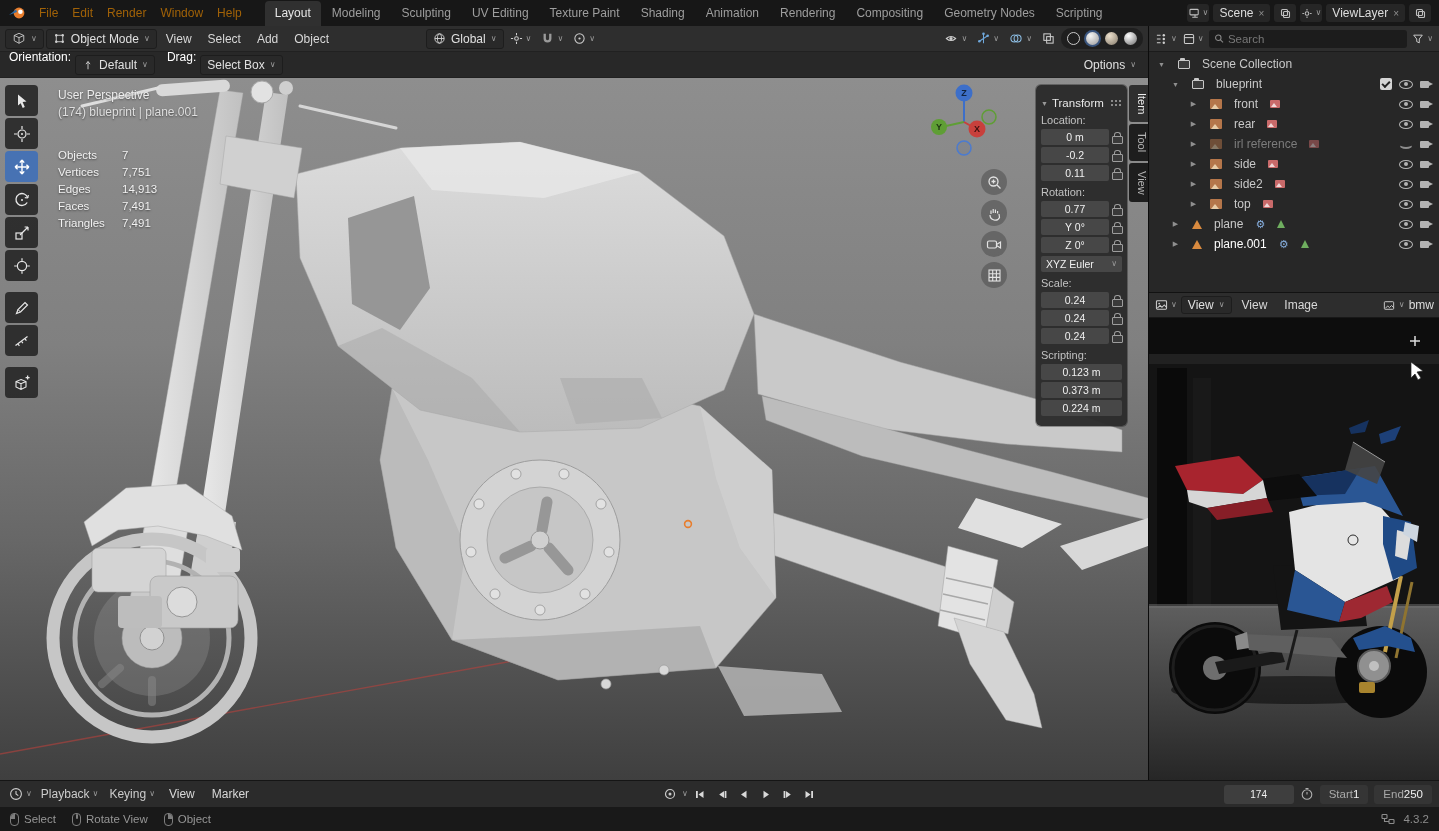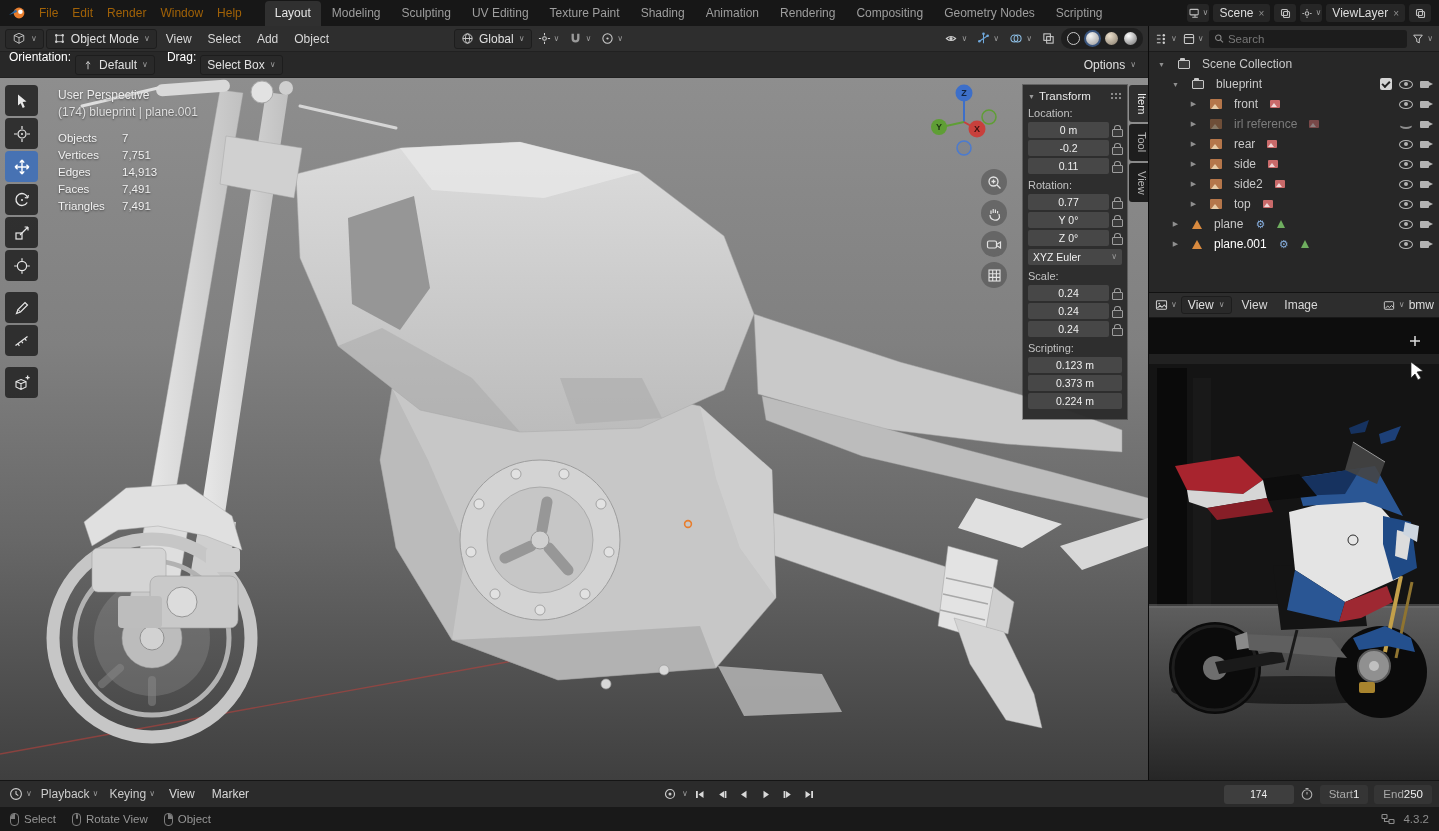--- a/index.html
+++ b/index.html
@@ -38,28 +38,28 @@
 .shwrap.active{background:#39547d}
 
 .viewport{position:relative;flex:1;min-height:0;background:linear-gradient(180deg,#8e8e8e 0%,#808080 38%,#676767 66%,#3f3f3f 100%);overflow:hidden}
 .model-svg{position:absolute;left:0;top:0}
 .tools{position:absolute;left:5px;top:7px;display:flex;flex-direction:column;gap:2px;z-index:5}
 .tool{width:33px;height:31px;background:rgba(40,40,40,.92);border-radius:4px;display:flex;align-items:center;justify-content:center}
 .tool.active{background:#4772b3}
 .tool.gap{margin-top:9px}
 .vp-info{position:absolute;left:58px;top:9px;z-index:4;color:#ececec;text-shadow:0 1px 2px rgba(0,0,0,.5);line-height:17px}
 .vp-info .l2{color:#dedede}
-.vp-stats{margin-top:9px;font-size:11.5px;color:#f2f2f2}
+.vp-stats{margin-top:26px;font-size:11.5px;color:#f2f2f2}
 .vp-stats .r{display:flex}
 .vp-stats .l{width:64px}
 .gizmo{position:absolute;top:4px;right:146px;z-index:4}
 .navbtns{position:absolute;top:91px;right:141px;display:flex;flex-direction:column;gap:5px;z-index:4}
 .navbtn{width:26px;height:26px;border-radius:50%;background:rgba(55,55,55,.40);display:flex;align-items:center;justify-content:center}
 
-.npanel{position:absolute;top:7px;right:21px;width:104px;z-index:4;background:rgba(43,43,43,.97);border-radius:0;padding:5px 5px 8px;box-shadow:0 0 0 1px rgba(0,0,0,.3)}
+.npanel{position:absolute;top:7px;right:21px;width:91px;z-index:4;background:rgba(43,43,43,.97);border-radius:5px;padding:12px 5px 8px;box-shadow:0 0 0 1px rgba(0,0,0,.3)}
 .np-title{display:flex;align-items:center;gap:4px;color:#e8e8e8;font-size:11.5px;margin-bottom:2px}
 .np-title .chev{font-size:7px}
 .np-grip{margin-left:auto;width:12px;height:9px;background:radial-gradient(#8a8a8a 1px,transparent 1.2px);background-size:4px 4px}
 .np-label{color:#c2c2c2;font-size:11px;margin:5px 0 3px}
 .frow{display:flex;align-items:center;gap:3px;margin-bottom:2px}
 .nfield{flex:1;height:16px;background:#474747;border-radius:2px;color:#f0f0f0;font-size:10.5px;display:flex;align-items:center;justify-content:center;white-space:nowrap}
 .nfield.ddl{justify-content:space-between;padding:0 5px}
 .lock{width:10px;height:11px;position:relative;flex:0 0 auto}
 .lock::before{content:"";position:absolute;left:2px;top:0;width:5px;height:5px;border:1px solid #9d9d9d;border-bottom:none;border-radius:3px 3px 0 0}
 .lock::after{content:"";position:absolute;left:0;top:4px;width:9px;height:6px;border:1px solid #9d9d9d;border-radius:1px;background:#3a3a3a}
@@ -211,21 +211,21 @@
               <circle cx="3.5" cy="10.5" r="1.3" fill="#cfcfcf" stroke="none"></circle>
               <circle cx="10.5" cy="10.5" r="1.3" fill="#cfcfcf" stroke="none"></circle>
             </svg>
           <span>Object Mode</span>
           <span class="chev">∨</span>
         </span>
         <span class="hmenu">View</span>
         <span class="hmenu">Select</span>
         <span class="hmenu">Add</span>
         <span class="hmenu">Object</span>
-        <span class="dd" style="margin-left:116px">
+        <span class="dd" style="margin-left:88px">
           <svg width="13" height="13" viewBox="0 0 14 14" stroke="#cfcfcf" fill="none" stroke-width="1">
               <circle cx="7" cy="7" r="5"></circle>
               <ellipse cx="7" cy="7" rx="2.2" ry="5"></ellipse>
               <path d="M2,7 h10"></path>
             </svg>
           <span>Global</span>
           <span class="chev">∨</span>
         </span>
         <span class="icg">
           <svg width="13" height="13" viewBox="0 0 14 14" stroke="#cfcfcf" fill="none" stroke-width="1.1">
@@ -646,35 +646,35 @@
             <span class="i-img"></span>
             <span class="lbl">front</span>
             <span class="i-img2"></span>
             <span class="ol-right">
               <span class="i-eye"></span>
               <span class="i-cam"></span>
             </span>
           </div>
           <div class="ol-row" style="padding-left:40px">
             <span class="disc">▶</span>
+            <span class="i-img"></span>
+            <span class="lbl">rear</span>
+            <span class="i-img2"></span>
+            <span class="ol-right">
+              <span class="i-eye"></span>
+              <span class="i-cam"></span>
+            </span>
+          </div>
+          <div class="ol-row" style="padding-left:40px">
+            <span class="disc">▶</span>
             <span class="i-img faded"></span>
             <span class="lbl dim">irl reference</span>
             <span class="i-img2 faded"></span>
             <span class="ol-right">
               <span class="i-eye closed"></span>
-              <span class="i-cam"></span>
-            </span>
-          </div>
-          <div class="ol-row" style="padding-left:40px">
-            <span class="disc">▶</span>
-            <span class="i-img"></span>
-            <span class="lbl">rear</span>
-            <span class="i-img2"></span>
-            <span class="ol-right">
-              <span class="i-eye"></span>
               <span class="i-cam"></span>
             </span>
           </div>
           <div class="ol-row" style="padding-left:40px">
             <span class="disc">▶</span>
             <span class="i-img"></span>
             <span class="lbl">side</span>
             <span class="i-img2"></span>
             <span class="ol-right">
               <span class="i-eye"></span>

